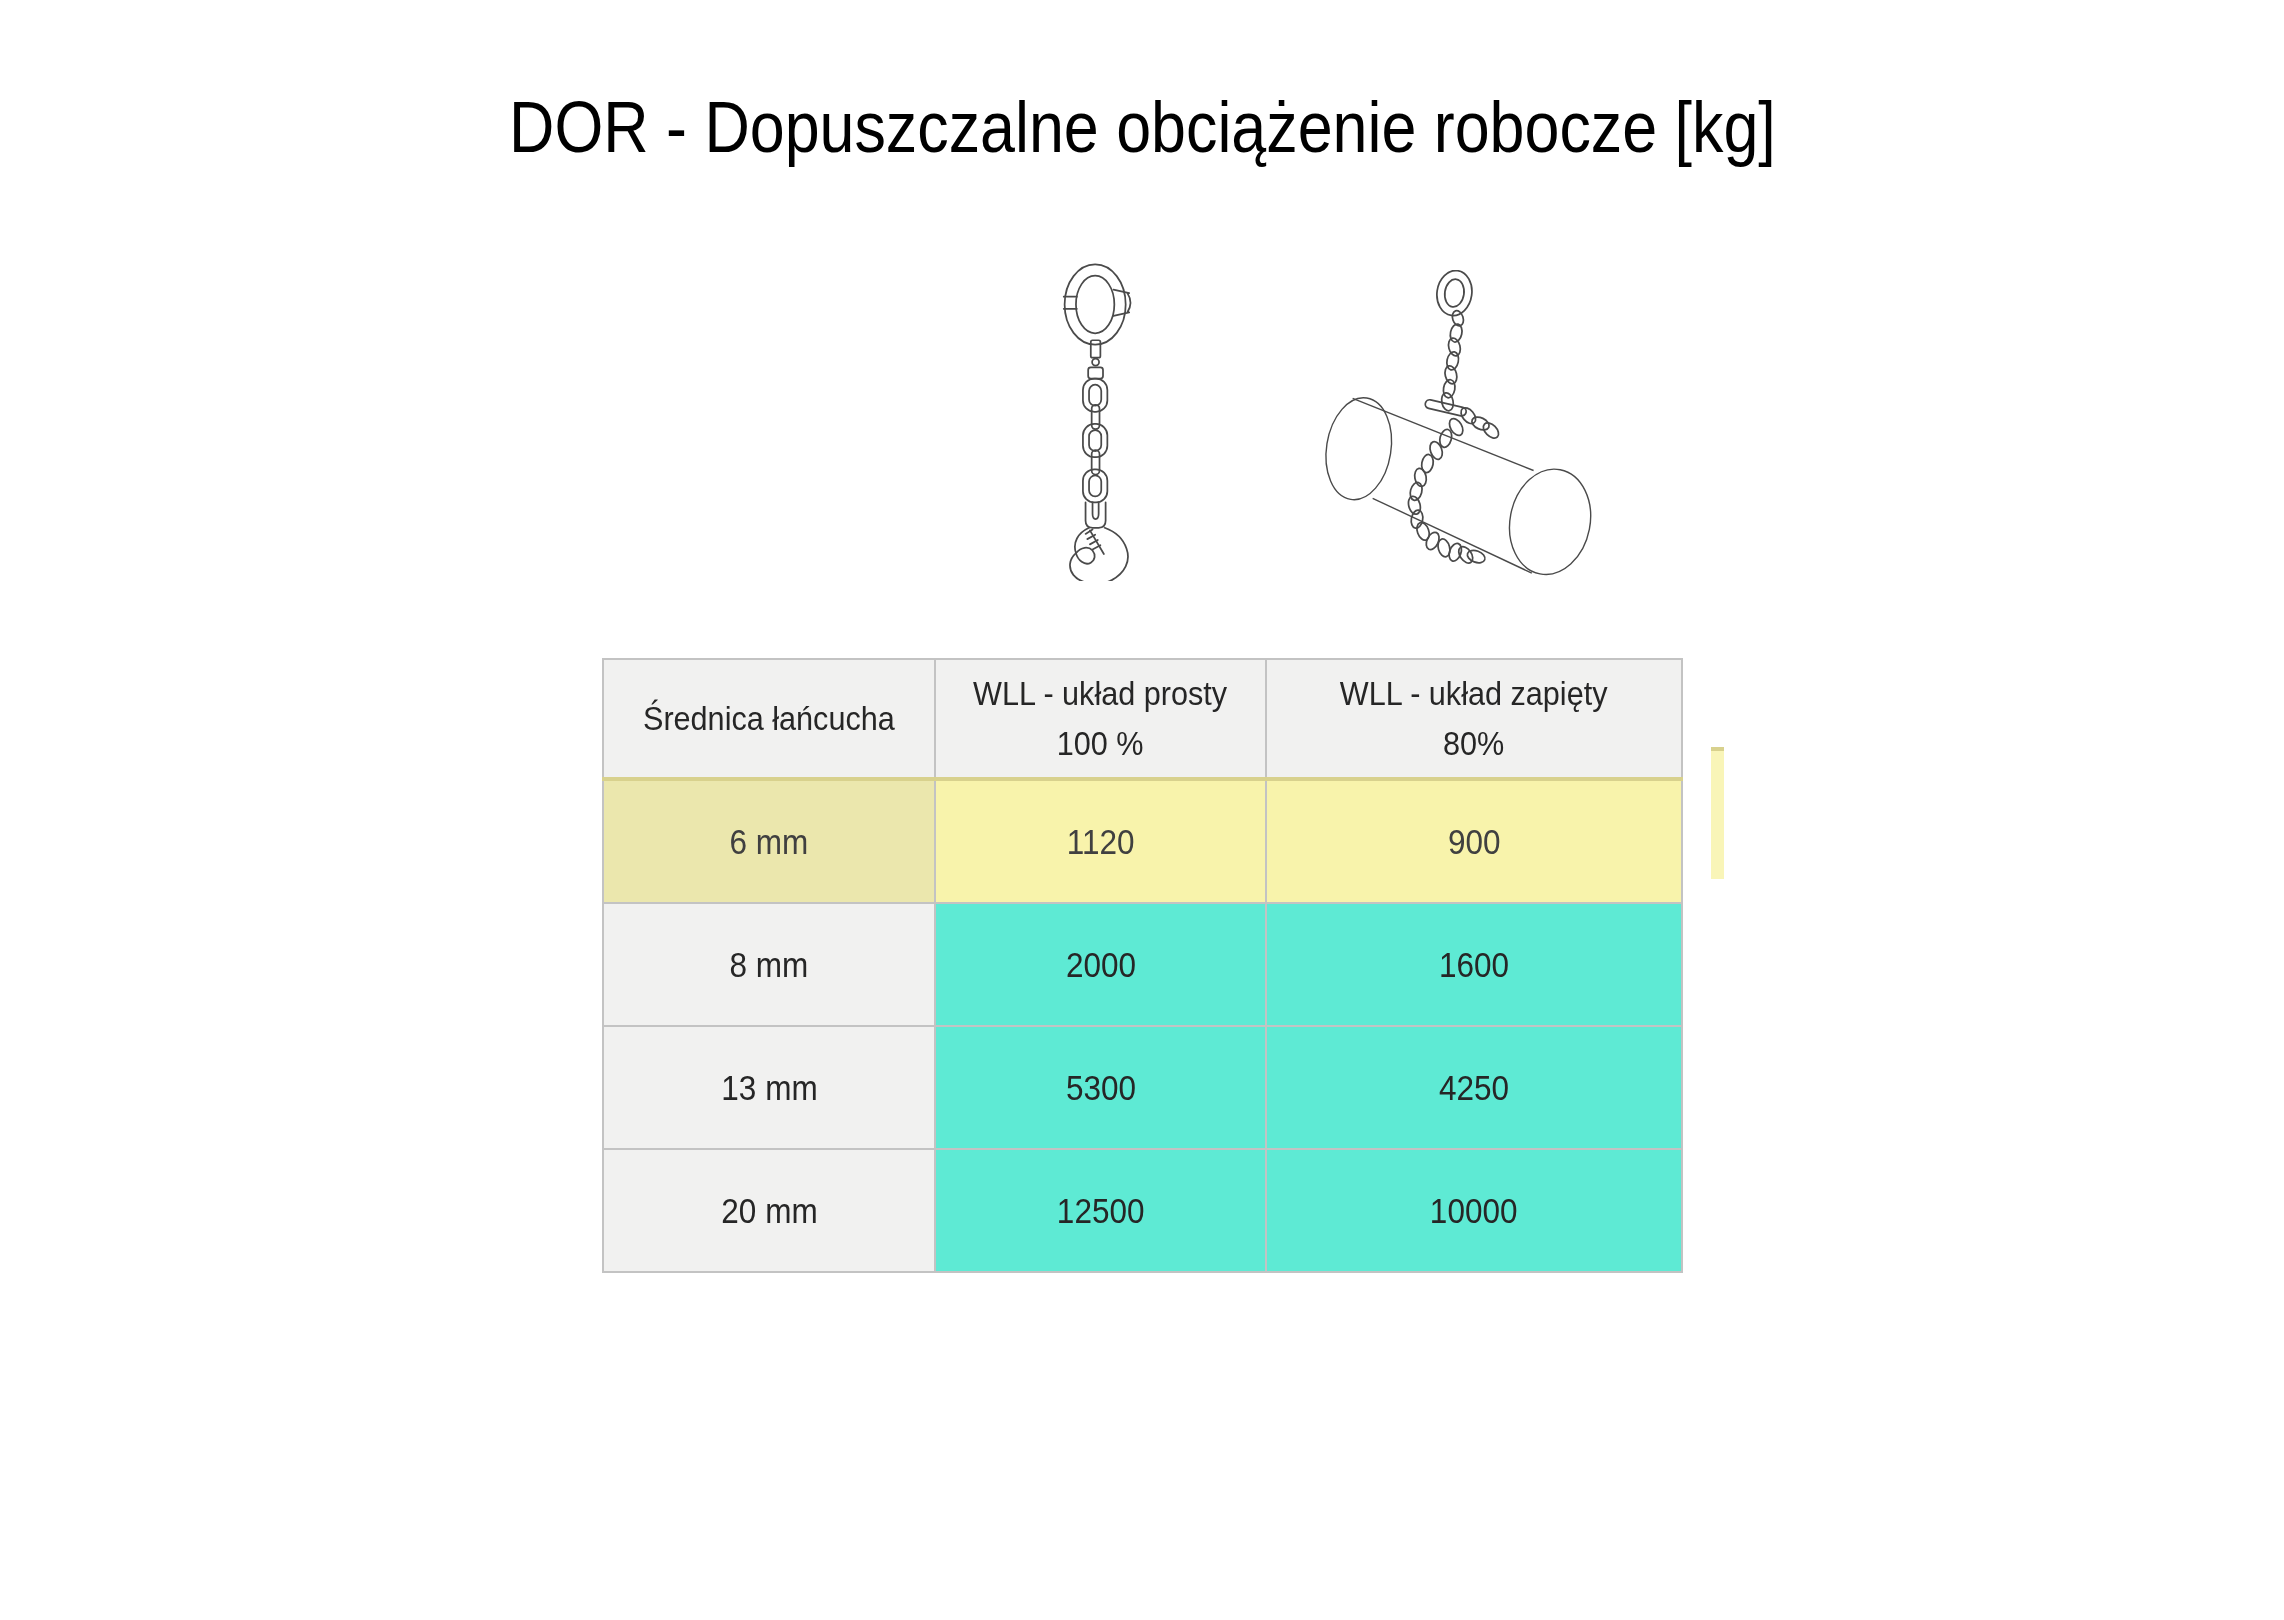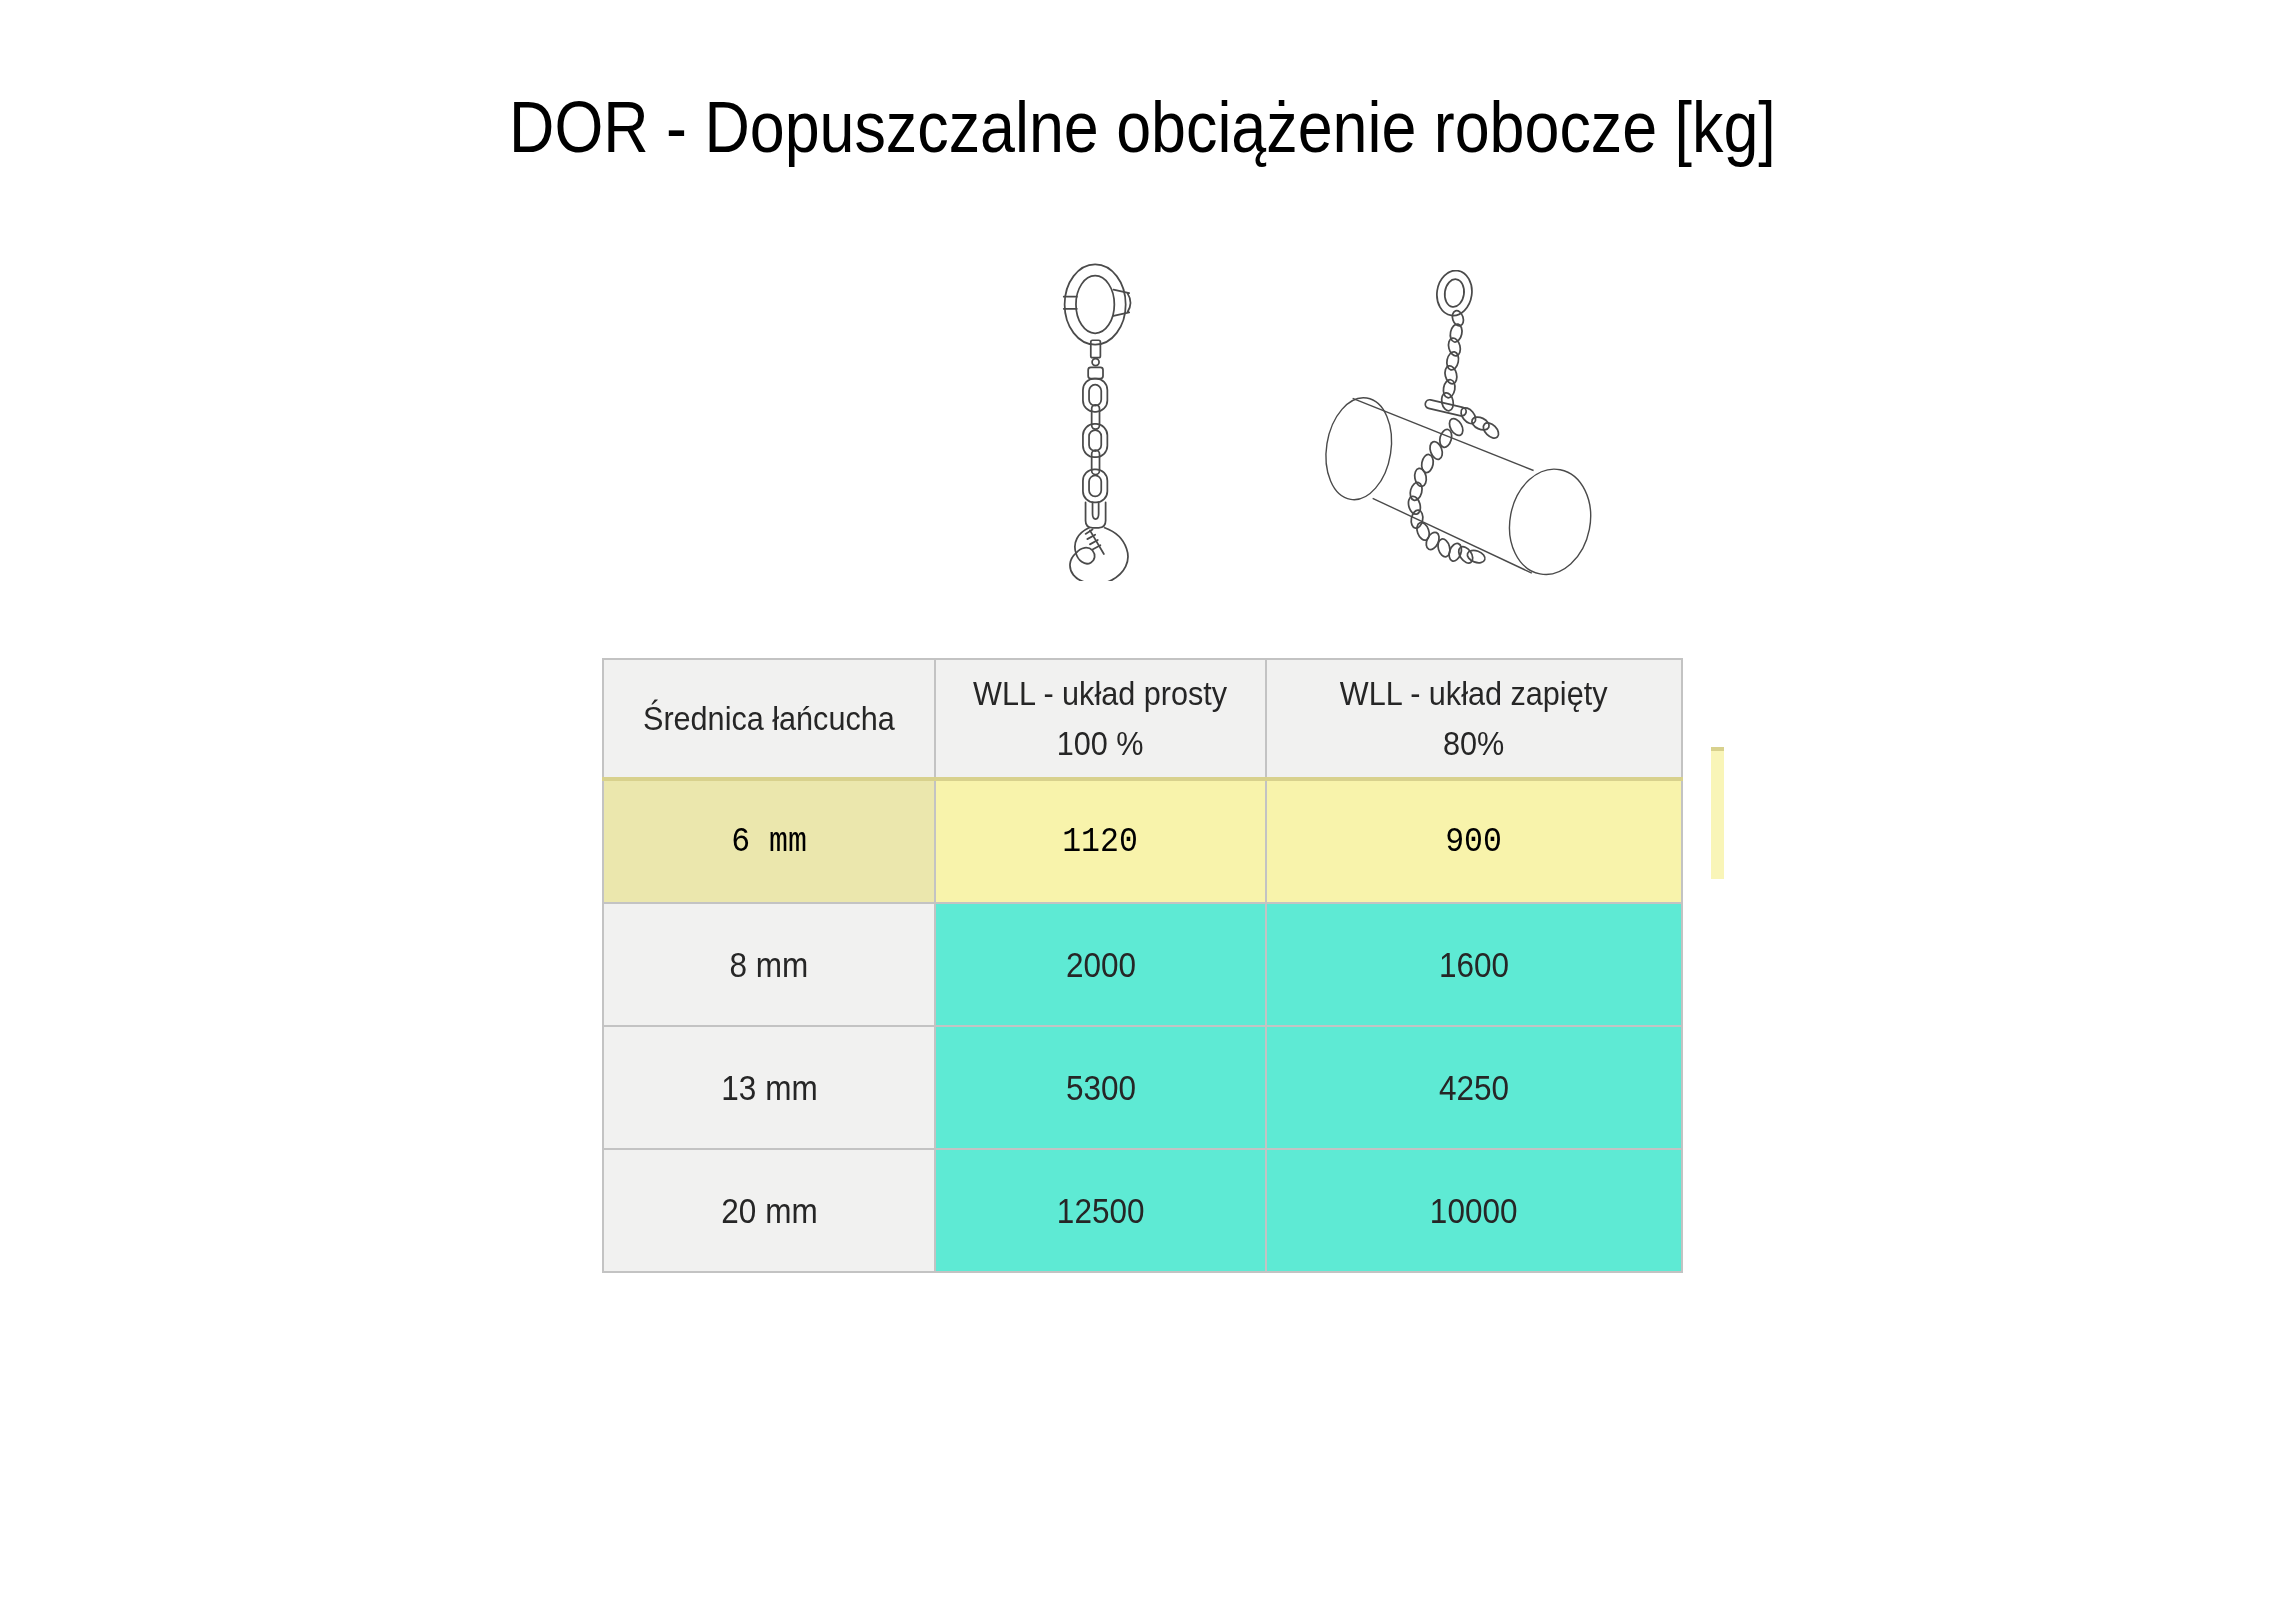--- a/index.html
+++ b/index.html
@@ -31,22 +31,21 @@
   }
   .wll th{
     background:var(--cell-gray,#f1f1f0);
     font-size:34px;height:117px;line-height:1.45;color:#262626;
   }
   .wll td{font-size:35px;height:121px;background:#5eead4;}
   .wll td.diam{background:var(--cell-gray,#f1f1f0);}
   tr.highlight td{
     background:var(--highlight-bg,#f8f3ab);
     border-top:4.4px solid var(--highlight-border,#d8d18d);
-    color:#000000;
-    font-family:Liberation Mono, monospace;
+    color:#404040;
   }
   tr.highlight td.diam{background:var(--highlight-col1-bg,#ebe7ad);}
   
   .overhang{
     position:absolute;left:1711px;top:747px;width:13px;height:128px;
     background:rgba(248,243,171,.85);
     border-top:4.4px solid var(--highlight-border,#d8d18d);
   }
 </style>
 </head>

